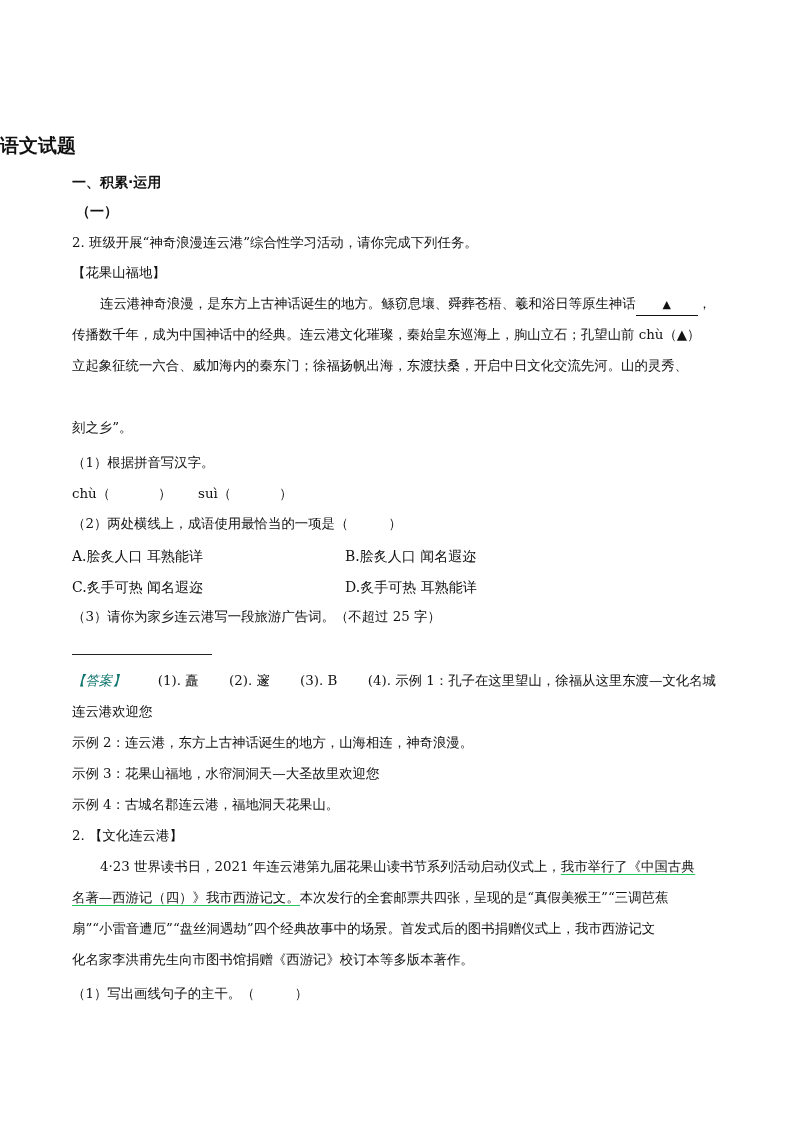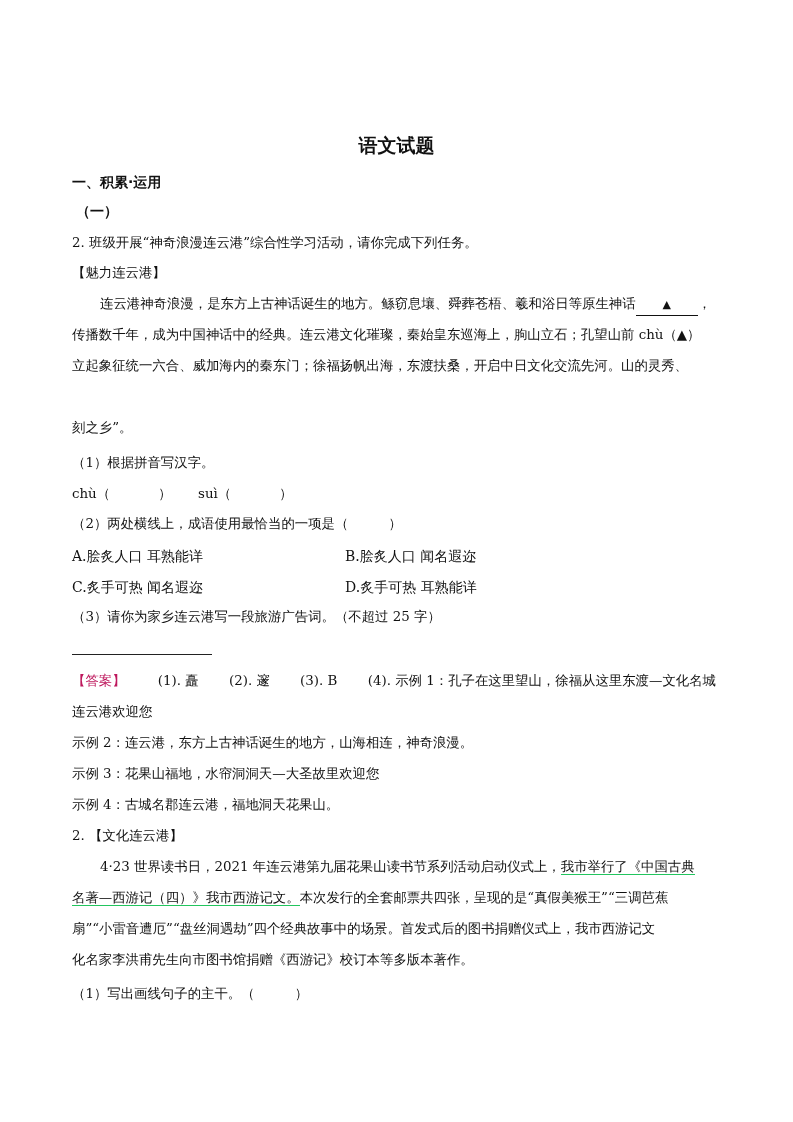--- a/index.html
+++ b/index.html
@@ -1,46 +1,46 @@
 <!DOCTYPE html>
 <html><head>
 <meta charset="utf-8">
 <style>
   html, body { margin: 0; padding: 0; background: #ffffff; }
   body { width: 793px; height: 1122px; position: relative; overflow: hidden;
          font-family: "DejaVu Serif", "Liberation Serif", serif; color: #111; }
   .page { position: absolute; left: 0; top: 0; width: 793px; height: 1122px; }
   .line { position: absolute; left: 72px; white-space: nowrap; font-size: 13.4px; line-height: 20px; }
   .indent { left: 100px; }
-  .title { position: absolute; top: 133px; left: 0; width: 793px; text-align: center;
+  .title { position: absolute; top: 133px; left: 0; width: 793px; 
            font-family: "DejaVu Sans", "Liberation Sans", sans-serif; font-weight: bold; font-size: 19px; }
   .section { font-family: "DejaVu Sans", "Liberation Sans", sans-serif; font-weight: bold; font-size: 14px; }
   .sub { font-family: "DejaVu Sans", "Liberation Sans", sans-serif; font-weight: bold; font-size: 14px; }
   .blank { display: inline-block; border-bottom: 1px solid #111; text-align: center; width: 60px; }
   .blank-lg { width: 62px; }
   .tri { font-size: 11px; }
   .paren { display: inline-block; width: 48px; }
   .opt { position: absolute; white-space: nowrap; font-size: 14px; line-height: 20px; }
   .rule { position: absolute; left: 72px; top: 654px; width: 140px; border-top: 1px solid #222; }
-  .ans-tag { color: #be185d; margin-right: 28px; }
+  .ans-tag { color: #0f766e; margin-right: 28px; font-style: italic; }
   .ans-item { margin-right: 26px; }
   .ul { border-bottom: 1px solid #22c55e; }
 </style>
 </head>
 <body>
 
 <div class="page">
 
   <div class="title">语文试题</div>
 
   <div class="line section" style="top:172px">一、积累·运用</div>
   <div class="line sub" style="top:201px; left:76px">（一）</div>
 
   <div class="line" style="top:233px">2. 班级开展“神奇浪漫连云港”综合性学习活动，请你完成下列任务。</div>
-  <div class="line" style="top:263px">【魅力连云港】</div>
+  <div class="line" style="top:263px">【花果山福地】</div>
 
   <div class="line indent" style="top:294px">
     <span>连云港神奇浪漫，是东方上古神话诞生的地方。鲧窃息壤、舜葬苍梧、羲和浴日等原生神话</span><span class="blank blank-lg"><span class="tri">▲</span></span><span>，</span>
   </div>
   <div class="line" style="top:325px">传播数千年，成为中国神话中的经典。连云港文化璀璨，秦始皇东巡海上，朐山立石；孔望山前 chù（▲）</div>
   <div class="line" style="top:356px">立起象征统一六合、威加海内的秦东门；徐福扬帆出海，东渡扶桑，开启中日文化交流先河。山的灵秀、</div>
   <div class="line" style="top:418px">刻之乡”。</div>
 
   <div class="line" style="top:453px">（1）根据拼音写汉字。</div>
   <div class="line" style="top:484px">

